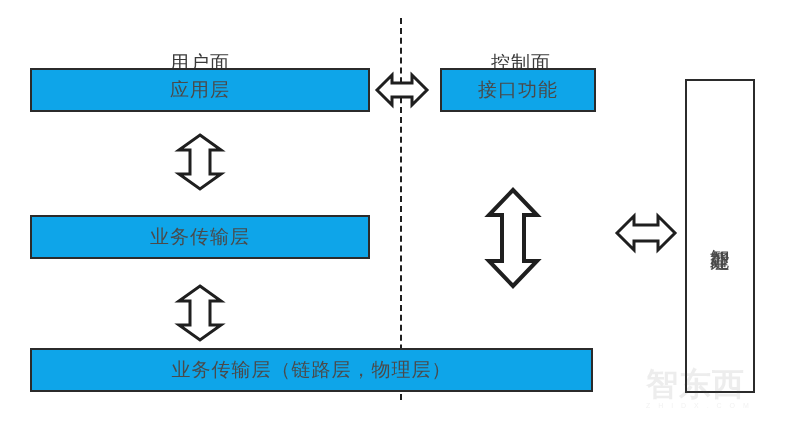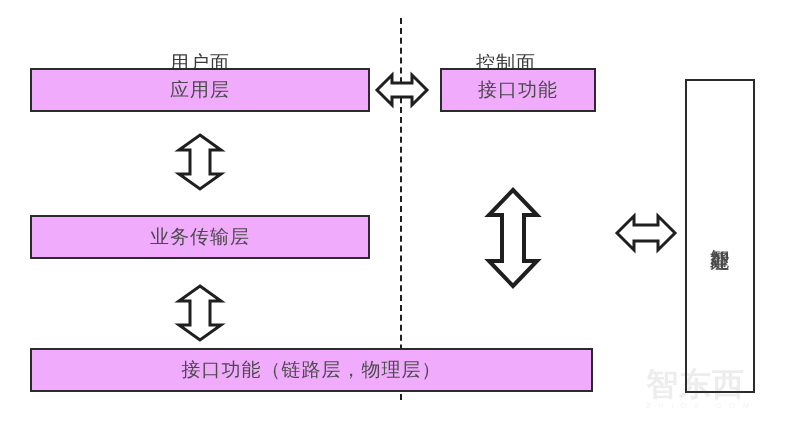--- a/index.html
+++ b/index.html
@@ -19,27 +19,27 @@
     position: absolute;
     color: #3a3a3a;
     font-size: 19px;
     letter-spacing: 1px;
     white-space: nowrap;
     text-align: center;
     font-family: "Liberation Serif", "DejaVu Serif", serif;
     margin-top: 28px;
   }
   #title-user  { left: 140px; top: 22px; width: 120px; }
-  #title-ctrl  { left: 446px; top: 22px; width: 120px; text-decoration: underline; }
+  #title-ctrl  { left: 461px; top: 22px; width: 120px; text-decoration: underline; }
 
   .layer-box {
     position: absolute;
     box-sizing: border-box;
     border: 2px solid #2b2b2b;
-    background: #f0abfc;
+    background: #0ea5e9;
     display: flex;
     align-items: center;
     justify-content: center;
     color: #4a4a4a;
     font-size: 19px;
     letter-spacing: 1px;
     white-space: nowrap;
   }
   #box-app   { left: 30px;  top: 68px;  width: 340px; height: 44px; }
   #box-if    { left: 440px; top: 68px;  width: 156px; height: 44px; }
@@ -118,21 +118,21 @@
   <div class="plane-title" id="title-ctrl">控制面</div>
 
   <div class="divider"></div>
 
   <div class="layer-box" id="box-app">应用层</div>
 
   <div class="layer-box" id="box-trans">业务传输层</div>
 
   <div class="layer-box" id="box-if">接口功能</div>
 
-  <div class="layer-box" id="box-mob">接口功能（链路层，物理层）</div>
+  <div class="layer-box" id="box-mob">业务传输层（链路层，物理层）</div>
 
   <div id="box-smart">
     <span class="vtext">智能处理</span>
   </div>
 
   <div class="arrow" id="arrow-app-trans">
     <svg viewBox="0 0 48 56" width="48" height="56">
       <polygon points="24,1 45,16 34,16 34,40 45,40 24,55 3,40 14,40 14,16 3,16" fill="#ffffff" stroke="#1f1f1f" stroke-width="3" stroke-linejoin="miter"></polygon>
     </svg>
   </div>

